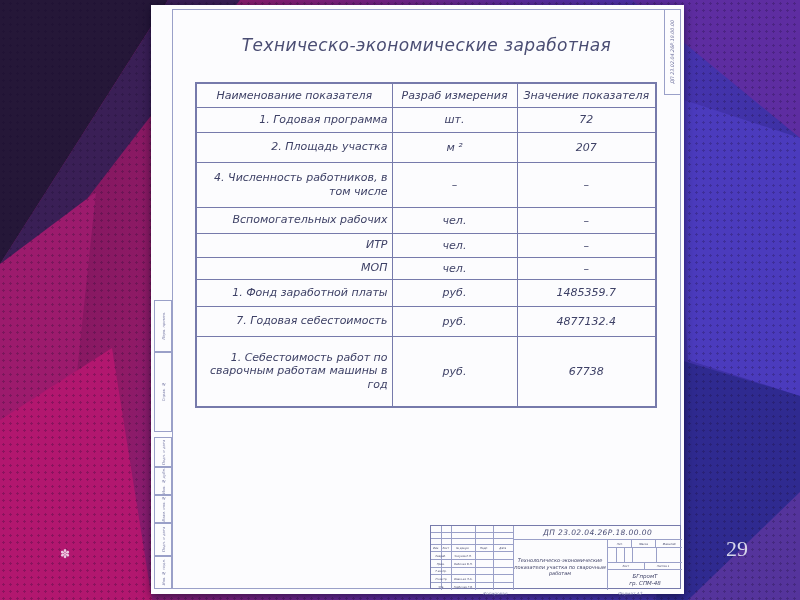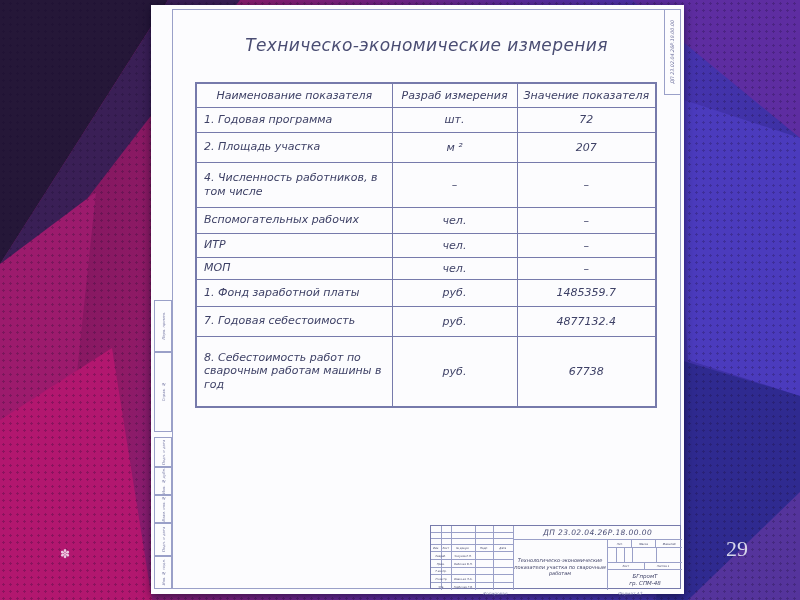--- a/index.html
+++ b/index.html
@@ -37,21 +37,21 @@
   .edgebox .vlabel{transform:rotate(180deg) scale(.8);color:#6f729f}
 
   .sheet-title{position:absolute;left:21px;top:30px;width:509px;text-align:center;
     font-size:17px;font-style:italic;color:#4a4d73;letter-spacing:.4px}
 
   table.ind{position:absolute;left:44px;top:77px;width:460px;border-collapse:collapse;
     table-layout:fixed;font-style:italic;color:var(--ink)}
   table.ind td,table.ind th{border:1.3px solid var(--line2);font-weight:normal;
     font-size:11px;vertical-align:middle;overflow:hidden}
   table.ind{border:2px solid var(--line2)}
-  td.nm{text-align:left;padding:1px 4px 1px 7px;line-height:1.25}
+  td.nm{text-align:right;padding:1px 4px 1px 7px;line-height:1.25}
   td.un,td.vl{text-align:center}
   th{text-align:center;font-size:11px}
   .r22{height:22px}.r24{height:24px}.r25{height:25px}.r26{height:26px}.r27{height:27px}
   .r30{height:30px}.r45{height:45px}.r50{height:50px}.r71{height:71px}
 
   .stamp{position:absolute;left:279px;top:520px;width:251px;height:64px;border:1.6px solid var(--line2);
     background:var(--paper);font-style:italic;color:var(--ink)}
   .stamp .cell{position:absolute;display:flex;align-items:center;justify-content:center;overflow:visible}
   .vline{position:absolute;width:0;border-left:1px solid var(--line)}
   .hline{position:absolute;height:0;border-top:1px solid var(--line)}
@@ -102,21 +102,21 @@
       <span class="vlabel">Подп. и дата</span>
       </div>
     <div class="mbox" style="top:551px;height:33px">
       <span class="vlabel">Инв. № подл.</span>
       </div>
 
     <div class="edgebox">
       <span class="vlabel">ДП 23.02.04.26Р.18.00.00</span>
     </div>
 
-    <div class="sheet-title">Техническо-экономические измерения</div>
+    <div class="sheet-title">Техническо-экономические заработная</div>
 
     <table class="ind">
       <colgroup>
           <col style="width:196px">
           <col style="width:125px">
           <col style="width:139px">
         </colgroup>
       <tbody>
           <tr class="r24">
         <th>Наименование показателя</th>
@@ -157,21 +157,21 @@
         <td class="nm">1. Фонд заработной платы</td>
         <td class="un">руб.</td>
         <td class="vl">1485359.7</td>
       </tr>
       <tr class="r30">
         <td class="nm">7. Годовая себестоимость</td>
         <td class="un">руб.</td>
         <td class="vl">4877132.4</td>
       </tr>
       <tr class="r71">
-        <td class="nm">8. Себестоимость работ по сварочным работам машины в год</td>
+        <td class="nm">1. Себестоимость работ по сварочным работам машины в год</td>
         <td class="un">руб.</td>
         <td class="vl">67738</td>
       </tr>
     </tbody>
       </table>
 
     <div class="stamp">
       <div class="vline" style="left:82px;top:0;height:64px"></div>
 
       <div class="vline" style="left:10px;top:0;height:64px"></div>

